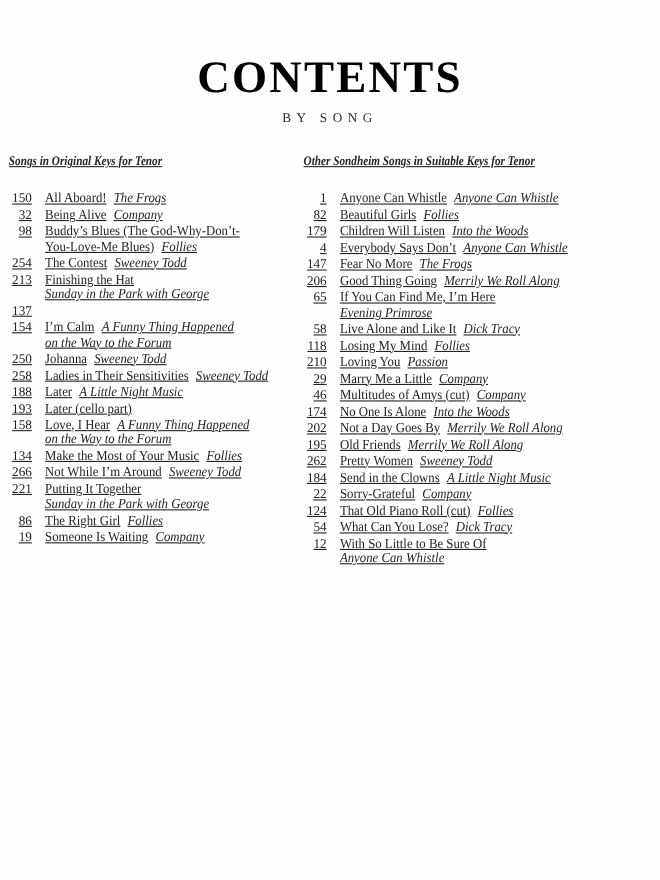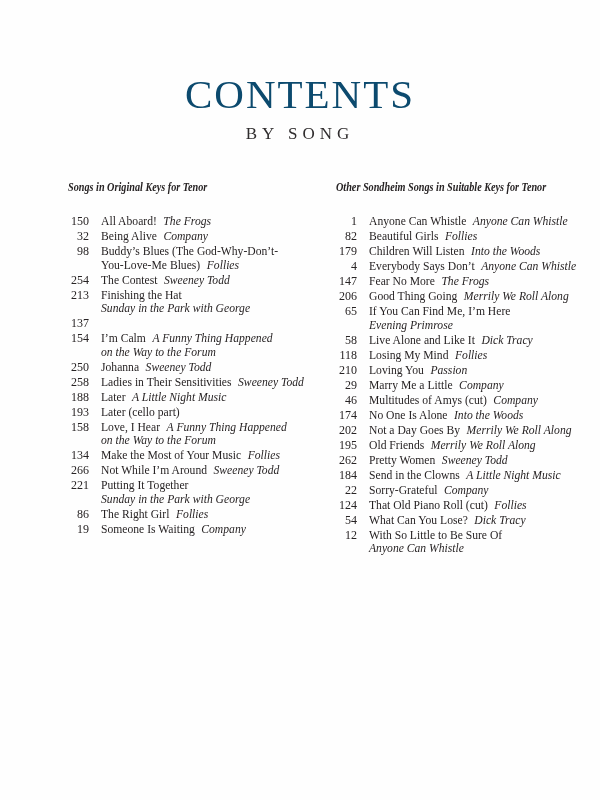--- a/index.html
+++ b/index.html
@@ -7,39 +7,39 @@
     position: relative;
     width: 600px;
     height: 800px;
     background: #fefefe;
     font-family: "Liberation Serif", "DejaVu Serif", serif;
     color: #272324;
     overflow: hidden;
   }
   .title {
     margin: 0;
-    padding-top: 74px;
+    padding-top: 50px;
     text-align: center;
     font-size: 41px;
     line-height: 1.0;
-    font-weight: normal;
+    font-weight: bold;
     letter-spacing: 2px;
-    color: #0c4a6e;
+    color: #000000;
   }
   .subtitle {
     margin-top: 9px;
     text-align: center;
-    font-size: 17px;
+    font-size: 12px;
     letter-spacing: 5px;
     color: #2f2c2d;
   }
   .columns {
     display: flex;
-    margin-top: 36px;
-    padding-left: 60px;
+    margin-top: 24px;
+    text-decoration: underline;
   }
   .col { width: 250px; }
   .col2 { width: 262px; margin-left: 18px; }
   .col-heading {
     margin: 0 0 21px 8px;
     font-size: 12px;
     line-height: 14px;
     font-weight: bold;
     font-style: italic;
     white-space: nowrap;

